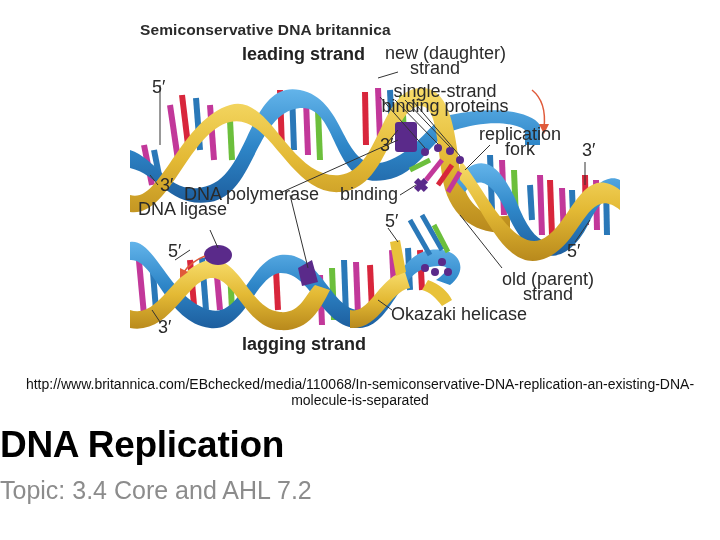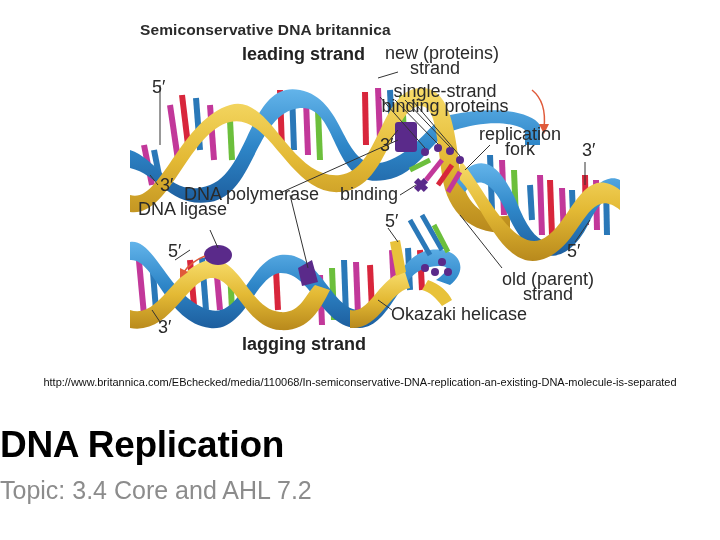--- a/index.html
+++ b/index.html
@@ -8,21 +8,21 @@
   .slide { position: absolute; left: 0; top: 0; width: 720px; height: 540px; background: #ffffff; }
   .diagram { position: absolute; left: 130px; top: 10px; width: 490px; height: 350px; }
   .diagram svg { position: absolute; left: 0; top: 0; }
   .lbl { position: absolute; font-family: Liberation Sans, sans-serif; color: #2a2a2a;
          font-size: 18px; line-height: 14px; white-space: nowrap; }
   .lbl.c { text-align: center; }
   .lbl.bold { font-weight: bold; color: #222; }
   .diagram-title { position: absolute; left: 10px; top: 11px; font-size: 15.5px; font-weight: bold;
                    color: #2b2b2b; font-family: "Liberation Sans", sans-serif; letter-spacing: 0.1px; }
   .source-url { position: absolute; left: 0; width: 720px; top: 376px; text-align: center;
-                font-family: "Liberation Sans", sans-serif; font-size: 11px; color: #111; }
+                font-family: "Liberation Sans", sans-serif; font-size: 14px; color: #111; }
   .title { position: absolute; left: 0; width: 720px; top: 424px; text-align: left;
            font-family: "Liberation Sans", sans-serif; font-weight: bold; font-size: 37px;
            color: #000; letter-spacing: -0.3px; }
   .subtitle { position: absolute; left: 0; width: 720px; top: 476px; text-align: left;
               font-family: "Liberation Sans", sans-serif; font-size: 25px; color: #8c8c8c; }
 </style>
 </head>
 <body>
 
 <div class="slide">
@@ -178,21 +178,21 @@
         <line x1="372" y1="258" x2="330" y2="205"></line>
         <line x1="262" y1="300" x2="248" y2="290"></line>
       </g>
     </svg>
 
     <div class="diagram-title">Semiconservative DNA britannica</div>
 
     <div class="lbl bold" style="left:112px; top:37px;">leading strand</div>
     <div class="lbl bold" style="left:112px; top:327px;">lagging strand</div>
 
-    <div class="lbl c" style="left:255px; top:36px; width:100px;">new (proteins)</div>
+    <div class="lbl c" style="left:255px; top:36px; width:100px;">new (daughter)</div>
     <div class="lbl c" style="left:255px; top:51px; width:100px;">strand</div>
 
     <div class="lbl c" style="left:250px; top:74px; width:130px;">single-strand</div>
     <div class="lbl c" style="left:250px; top:89px; width:130px;">binding proteins</div>
 
     <div class="lbl c" style="left:345px; top:117px; width:90px;">replication</div>
     <div class="lbl c" style="left:345px; top:132px; width:90px;">fork</div>
 
     <div class="lbl" style="left:54px; top:177px;">DNA polymerase</div>
     <div class="lbl" style="left:210px; top:177px;">binding</div>

